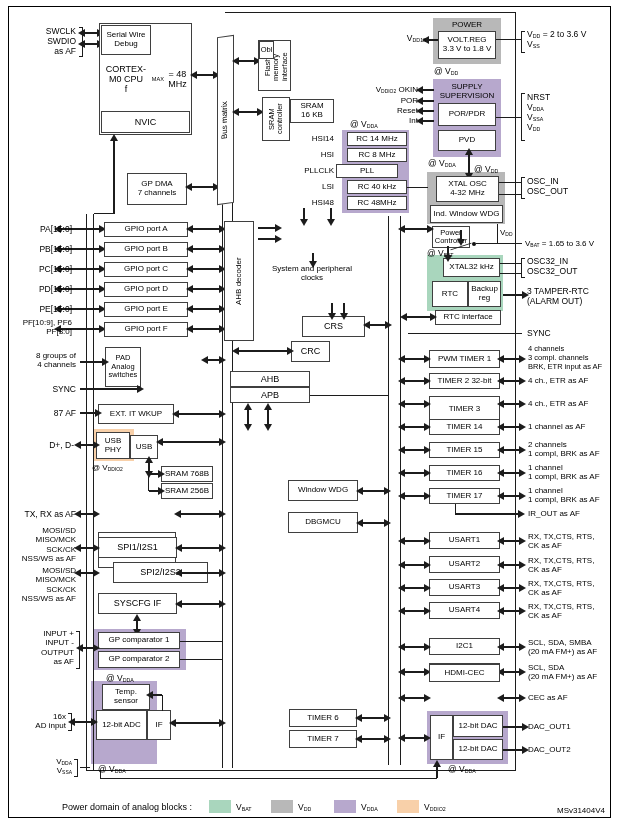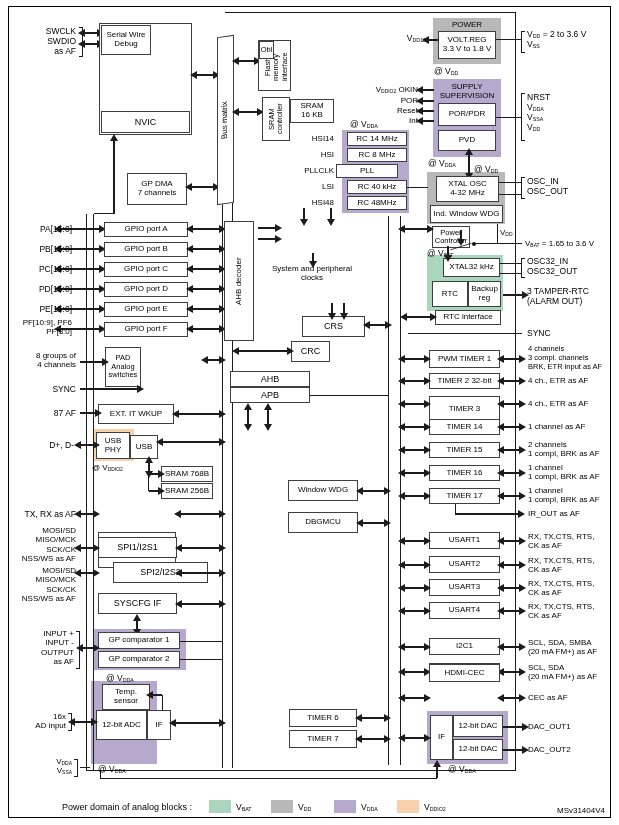--- a/index.html
+++ b/index.html
@@ -62,20 +62,21 @@
   <div class="hl" style="left:100px;top:778px;width:337px"></div>
   <div class="vl" style="left:100px;top:770px;height:8px"></div>
   <div class="vau" style="left:436px;top:766px;height:12px"></div>
 
   <div class="ha" style="left:84px;top:32px;width:14px"></div>
   <div class="ha" style="left:84px;top:43px;width:14px"></div>
   <div class="brkl" style="left:79px;top:27px;height:30px"></div>
   <div class="lbl r" style="left:28px;top:26px;width:48px">SWCLK<br>SWDIO<br>as AF</div>
   <div class="b" style="left:99px;top:23px;width:93px;height:112px"></div>
   <div class="b f8" style="left:101px;top:25px;width:50px;height:30px">Serial Wire<br>Debug</div>
+  <div class="b nb" style="left:100px;top:66px;width:91px;height:26px">CORTEX-M0 CPU<br>f<sub>MAX</sub> = 48 MHz</div>
   <div class="b" style="left:101px;top:111px;width:89px;height:22px">NVIC</div>
   <div class="vau" style="left:113px;top:140px;height:74px"></div>
   <div class="hl" style="left:94px;top:213px;width:20px"></div>
   <div class="ha" style="left:196px;top:74px;width:18px"></div>
 
   <div class="b f8" style="left:127px;top:173px;width:60px;height:32px">GP DMA<br>7 channels</div>
   <div class="ha" style="left:191px;top:186px;width:23px"></div>
 
   <div class="b rot f8" style="left:217px;top:36px;width:17px;height:168px;transform:rotate(180deg) skewY(-8deg)">Bus matrix</div>
 

